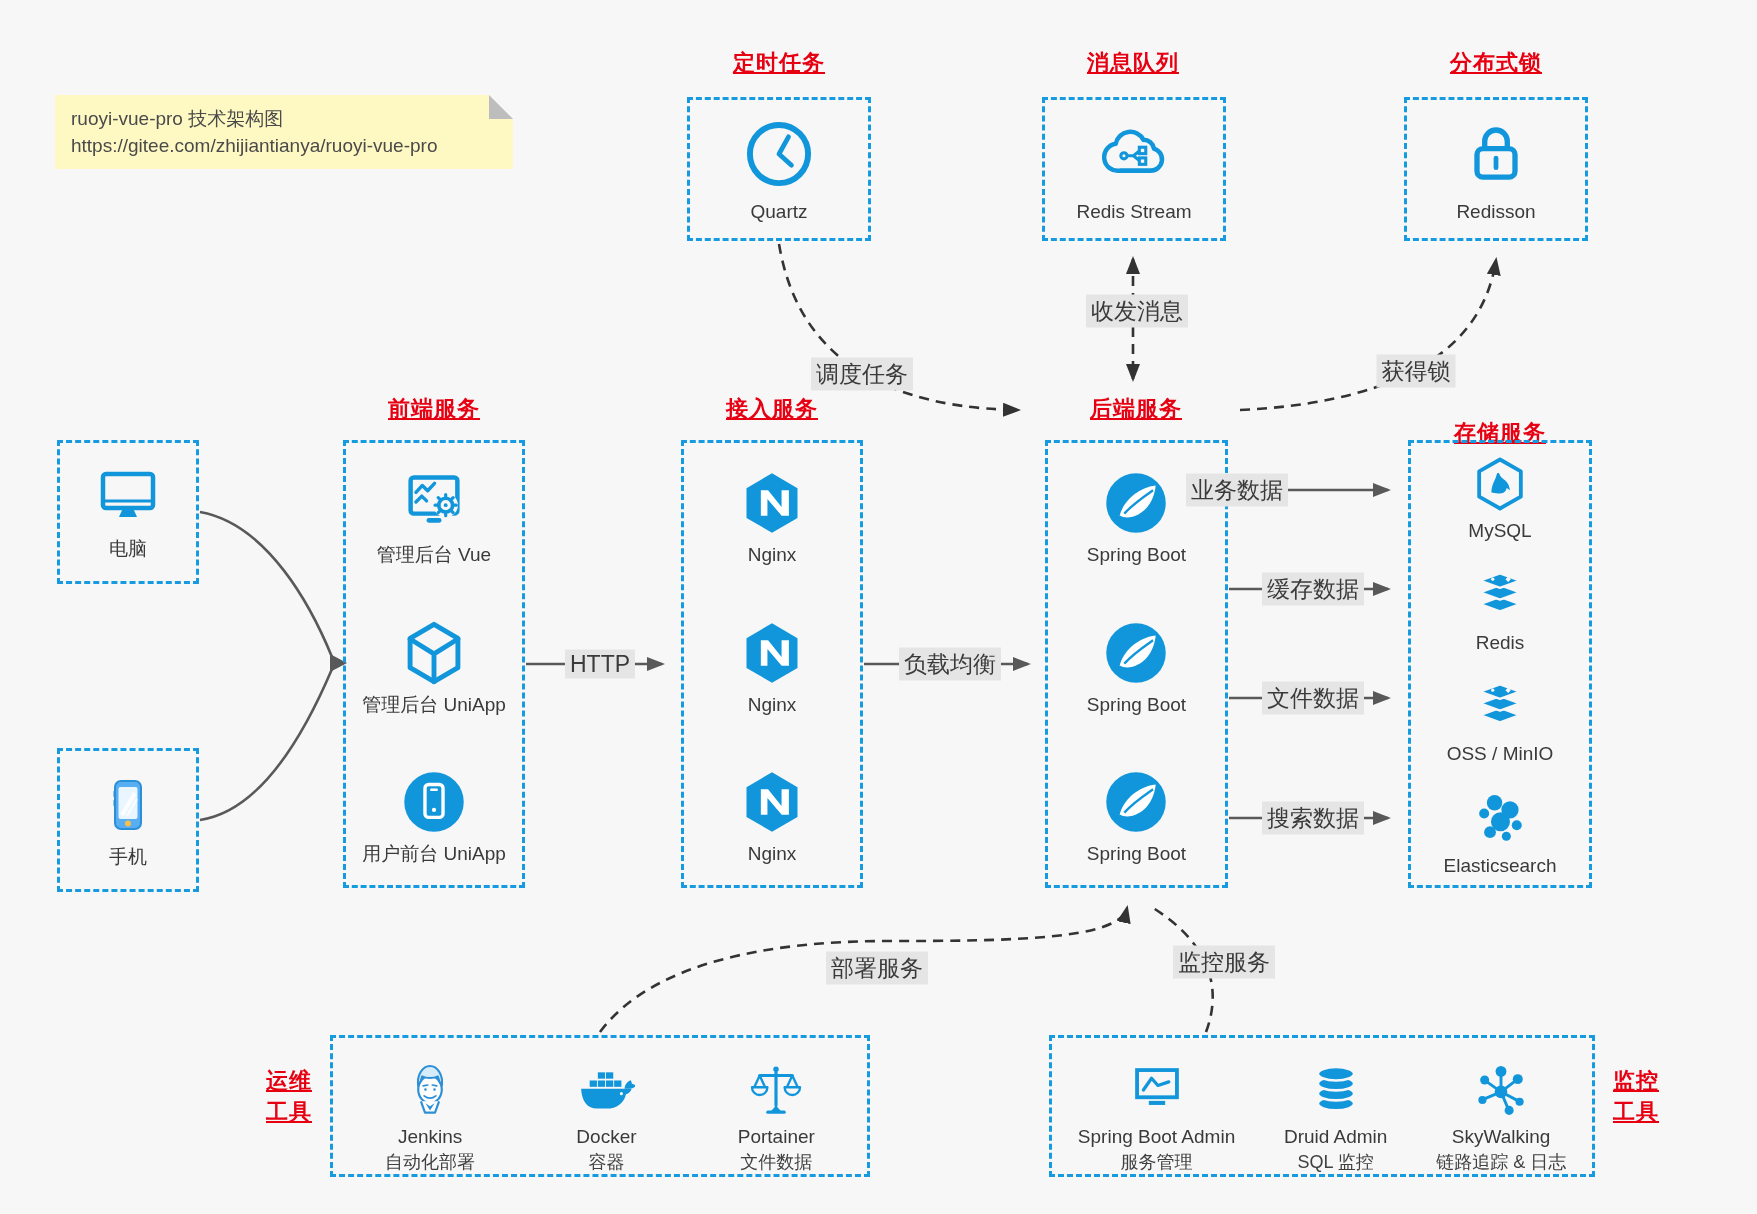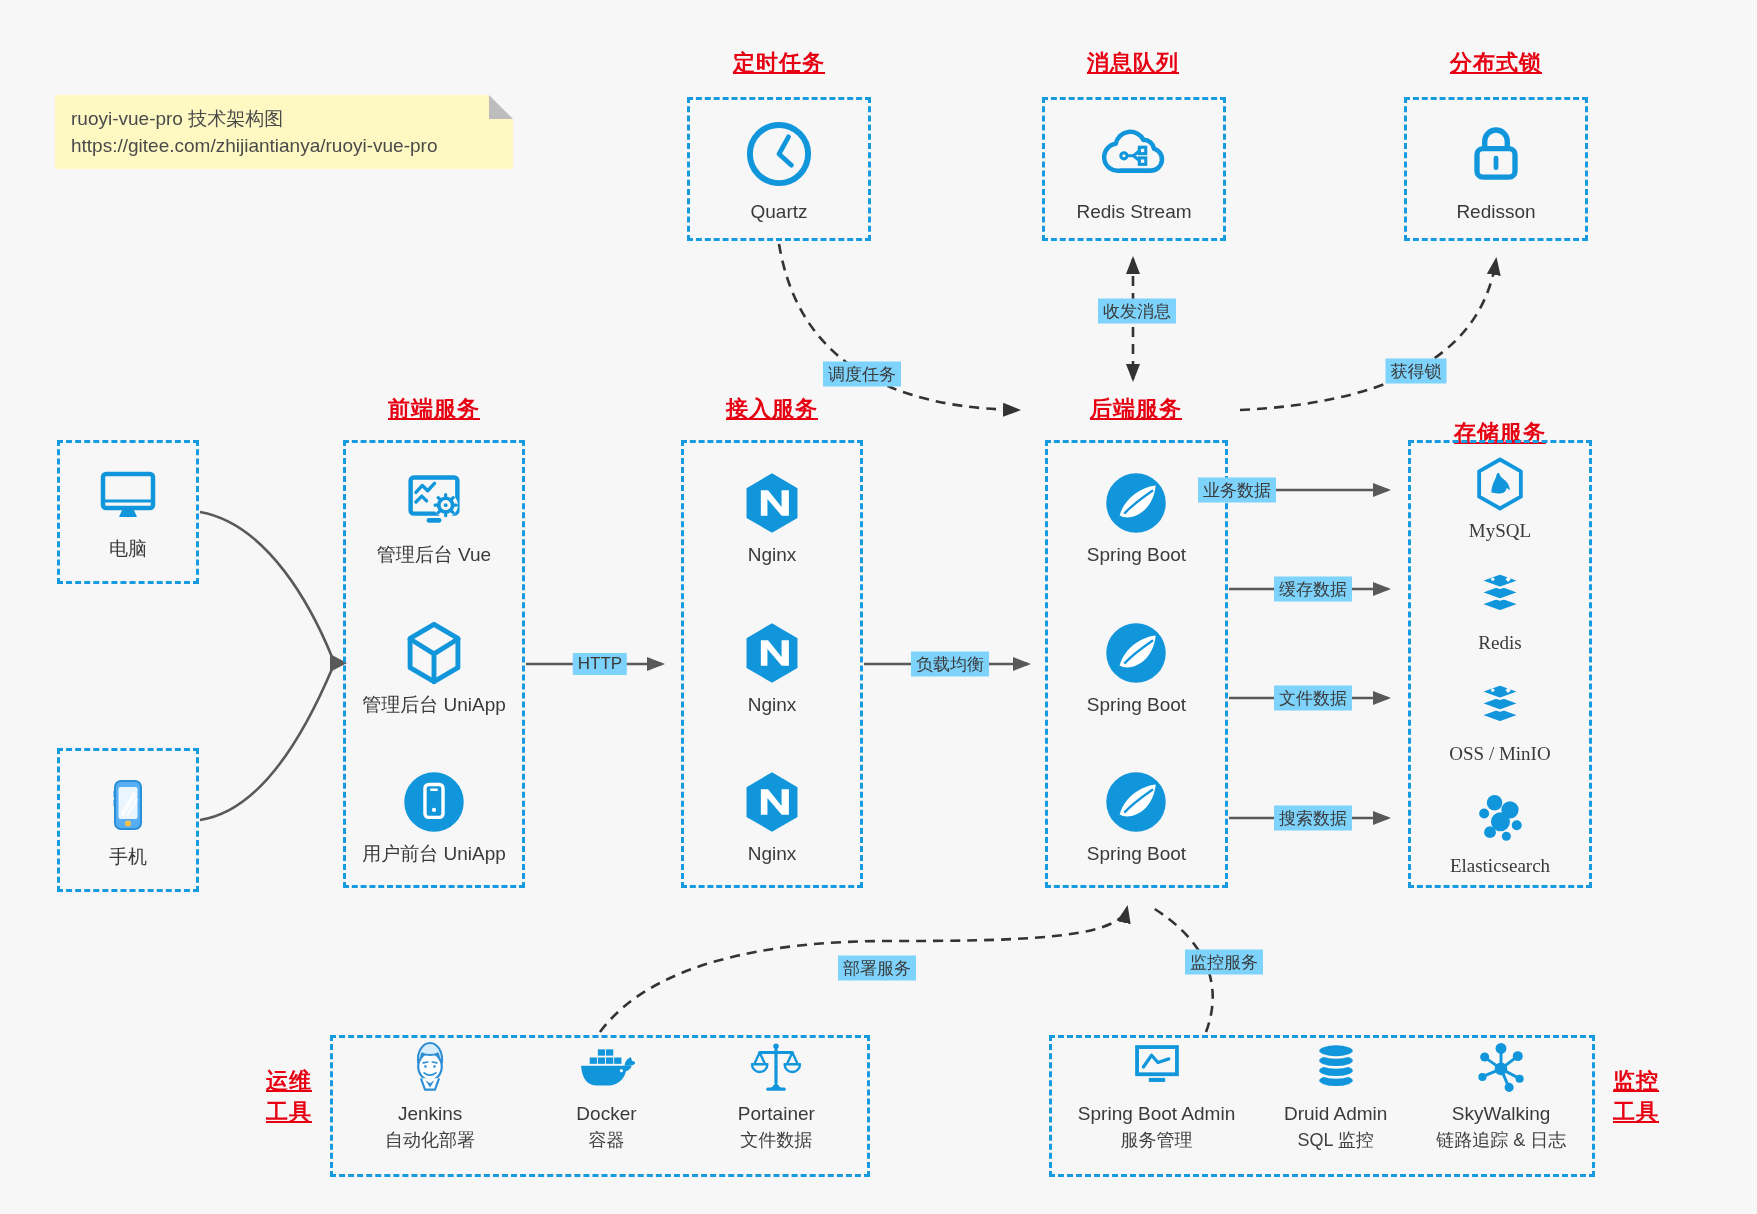--- a/index.html
+++ b/index.html
@@ -2,30 +2,30 @@
 <html><head>
 <meta charset="utf-8">
 <style>
   html,body{margin:0;padding:0;background:#f7f7f7;}
   body{font-family:"Liberation Sans","DejaVu Sans",sans-serif;}
   .canvas{position:relative;width:1757px;height:1214px;background:#f7f7f7;overflow:hidden;}
   .wires{position:absolute;left:0;top:0;}
   .gbox{position:absolute;border:3px dashed #179be0;box-sizing:border-box;
         display:flex;flex-direction:column;align-items:center;justify-content:center;gap:9px;}
   .col{justify-content:space-between;padding:26px 0 20px;}
-  .col4{padding:12px 0 8px;font-family:Liberation Serif, serif;}
-  .hrow{flex-direction:row;justify-content:space-around;align-items:flex-start;padding:0 6px;}
+  .col4{padding:12px 0 8px;}
+  .hrow{flex-direction:row;justify-content:space-around;align-items:flex-end;padding:0 6px;}
   .item{display:flex;flex-direction:column;align-items:center;gap:7px;}
   .nlabel{font-size:19px;color:#3a3a3a;white-space:nowrap;line-height:1.15;}
   .ndesc{font-size:18px;color:#404040;white-space:nowrap;line-height:1.2;margin-top:-2px;}
   .rtitle{position:absolute;transform:translateX(-50%);color:#e60012;font-weight:700;
           font-size:22px;white-space:nowrap;letter-spacing:1px;text-decoration:underline;}
   .side{text-align:center;line-height:1.4;}
-  .elabel{position:absolute;transform:translate(-50%,-50%);background:#7dd3fc;
-          padding:1px 5px;font-size:17px;color:#3a3a3a;white-space:nowrap;}
+  .elabel{position:absolute;transform:translate(-50%,-50%);background:#e5e5e5;
+          padding:1px 5px;font-size:23px;color:#3a3a3a;white-space:nowrap;}
   .note{position:absolute;left:55px;top:95px;width:458px;height:74px;background:#fef9c3;
         box-sizing:border-box;padding:10px 16px;font-size:19px;line-height:27px;color:#4a4a4a;}
   .note .fold{position:absolute;top:0;right:0;width:0;height:0;
         border-bottom:24px solid #bdbdbd;border-right:24px solid #f7f7f7;}
   .ic{display:block;}
   .ic76{width:76px;height:76px;}
   .ic68{width:68px;height:68px;}
   .ic64{width:64px;height:64px;}
   .ic58{width:58px;height:58px;}
 </style>

